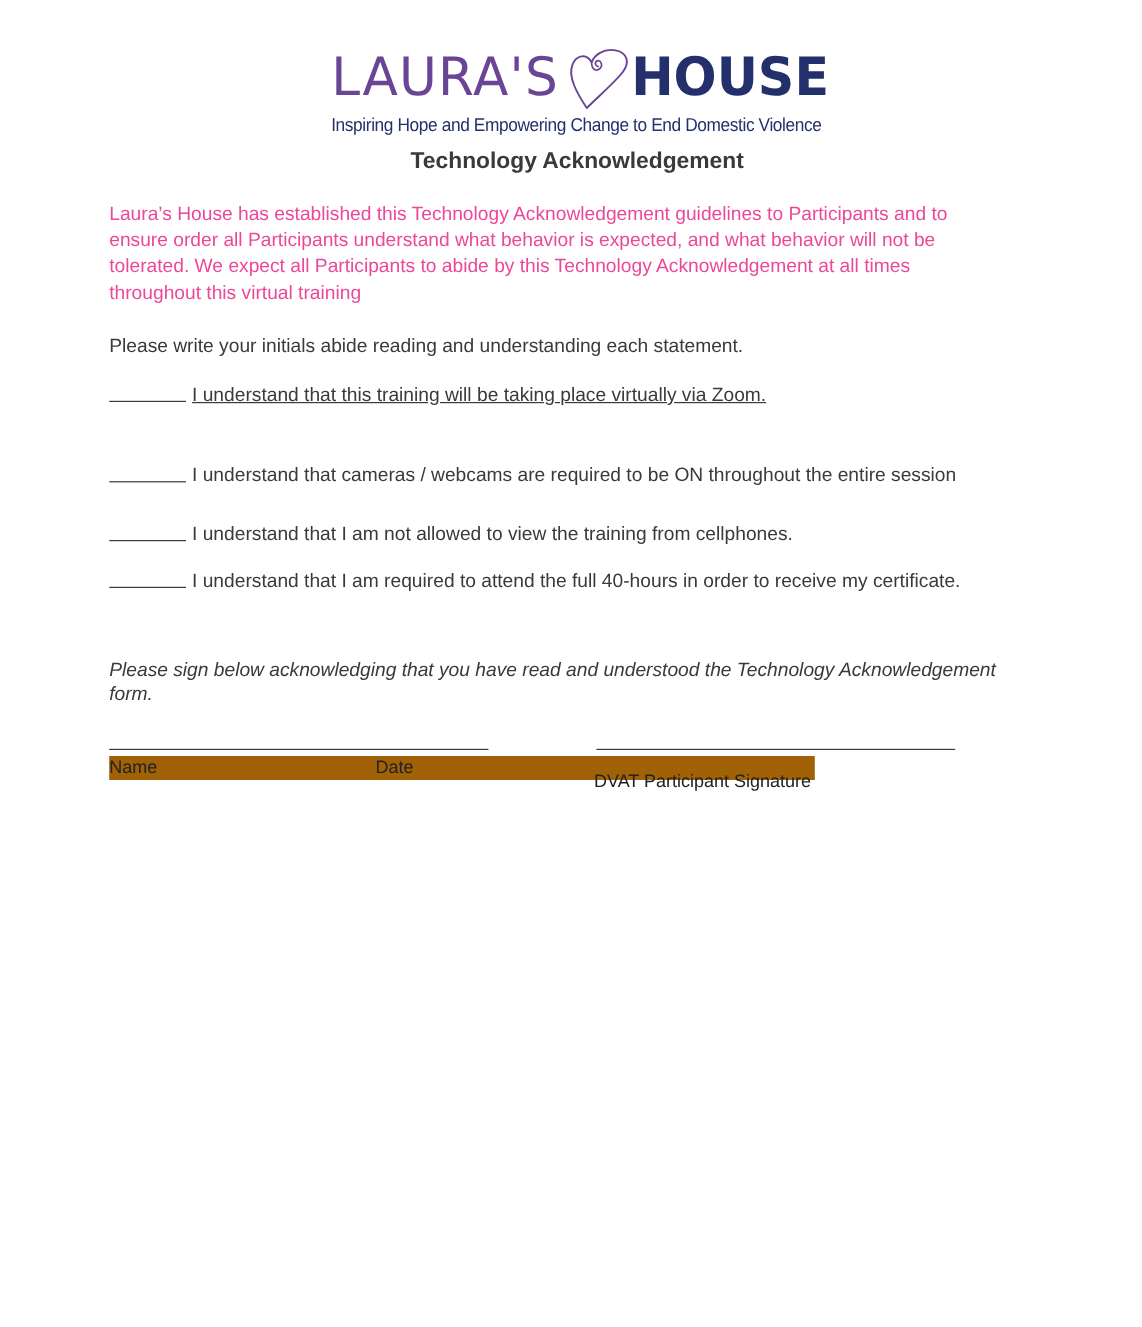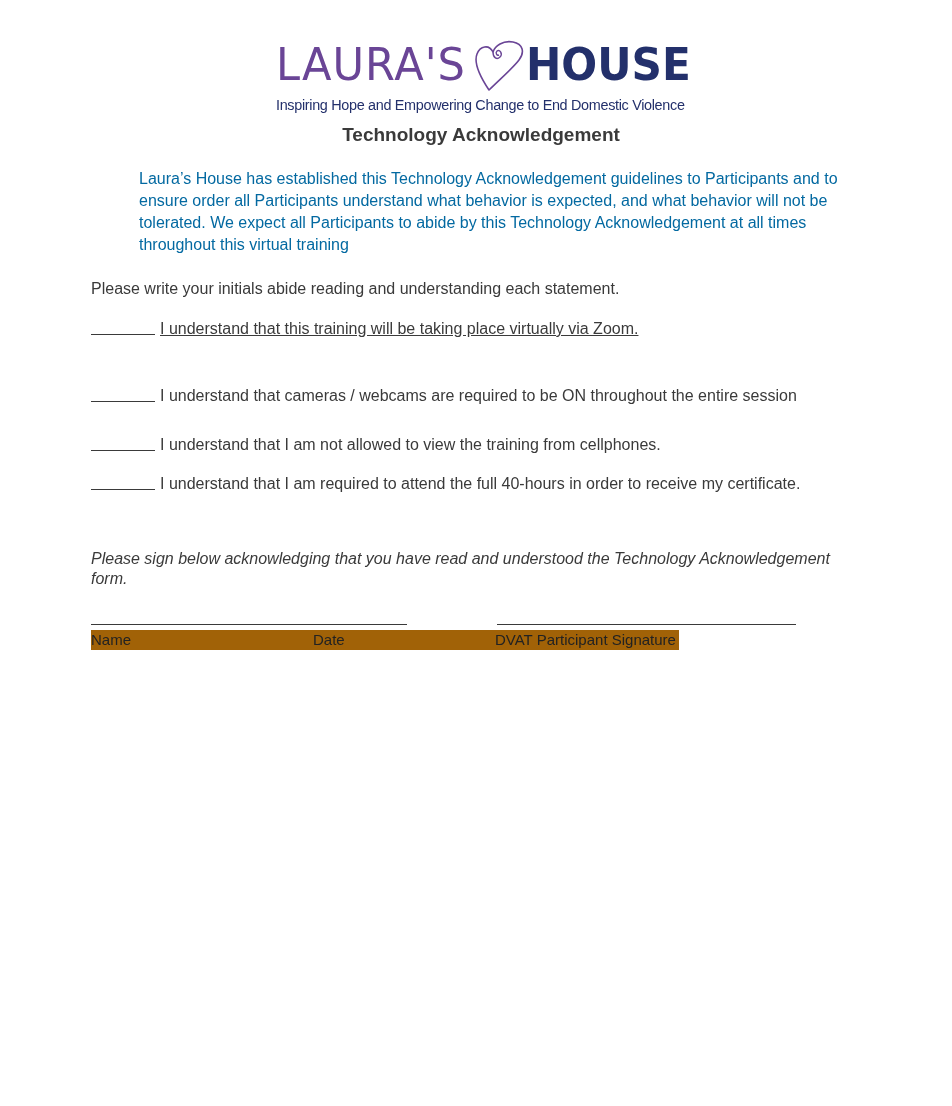--- a/index.html
+++ b/index.html
@@ -96,22 +96,21 @@
       color: #3a3a3a;
       line-height: 24px;
     }
     .intro {
       position: absolute;
       left: 91px;
       top: 168px;
       width: 760px;
       font-size: 16px;
       line-height: 22px;
-      color: #0369a1;
-      margin-left: 48px;
+      color: #ec4899;
     }
     .instruction {
       position: absolute;
       left: 91px;
       top: 278px;
       width: 760px;
       font-size: 16px;
       line-height: 22px;
     }
     .statement {
@@ -212,16 +211,16 @@
     <div>Please sign below acknowledging that you have read and understood the Technology Acknowledgement</div>
     <div>form.</div>
   </div>
 
   <div class="sig-line" style="left:91px; width:316px;"></div>
   <div class="sig-line" style="left:497px; width:299px;"></div>
 
   <div class="sig-labels">
     <span class="sig-label" style="left:0px;">Name</span>
     <span class="sig-label" style="left:222px;">Date</span>
-    <span class="sig-label" style="left:404px;">DVAT Participant Signature</span>
+    <span class="sig-label" style="left:404px;margin-top:12px;">DVAT Participant Signature</span>
   </div>
 
 </div>
 
 </body></html>

